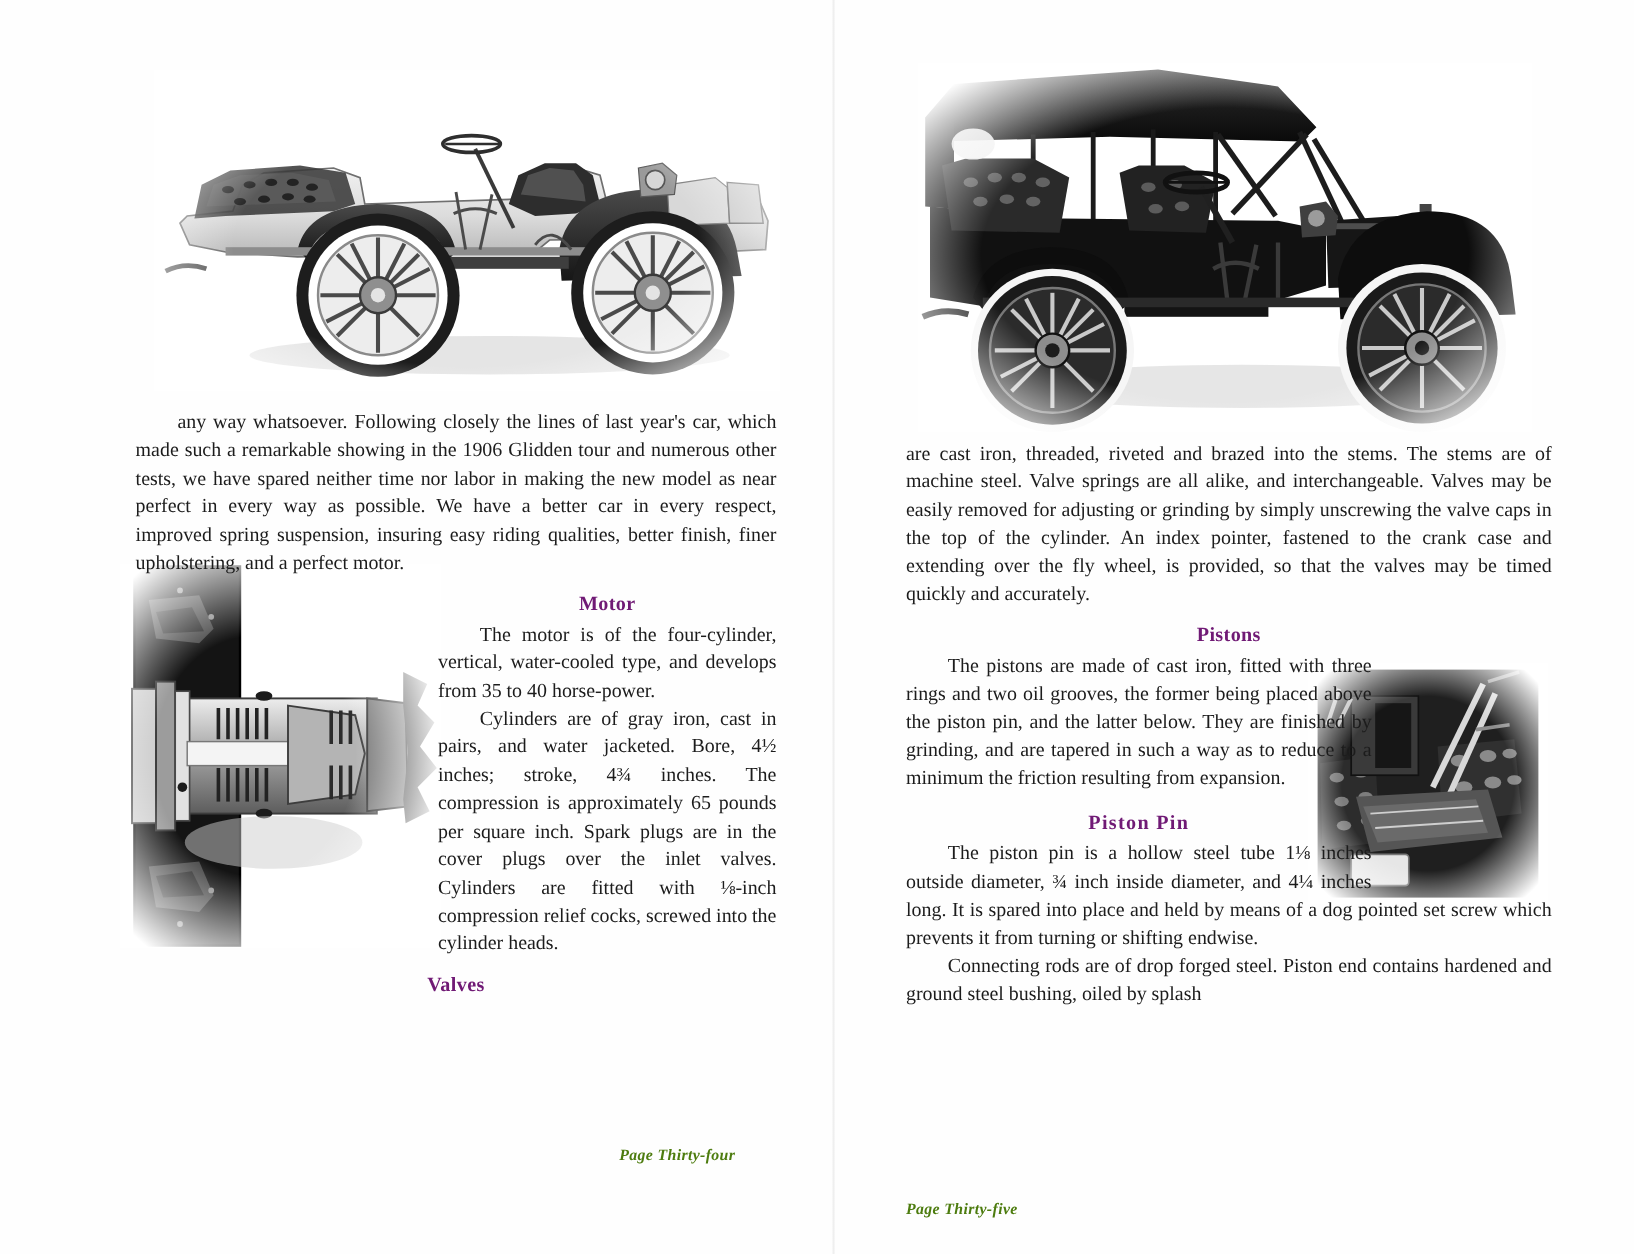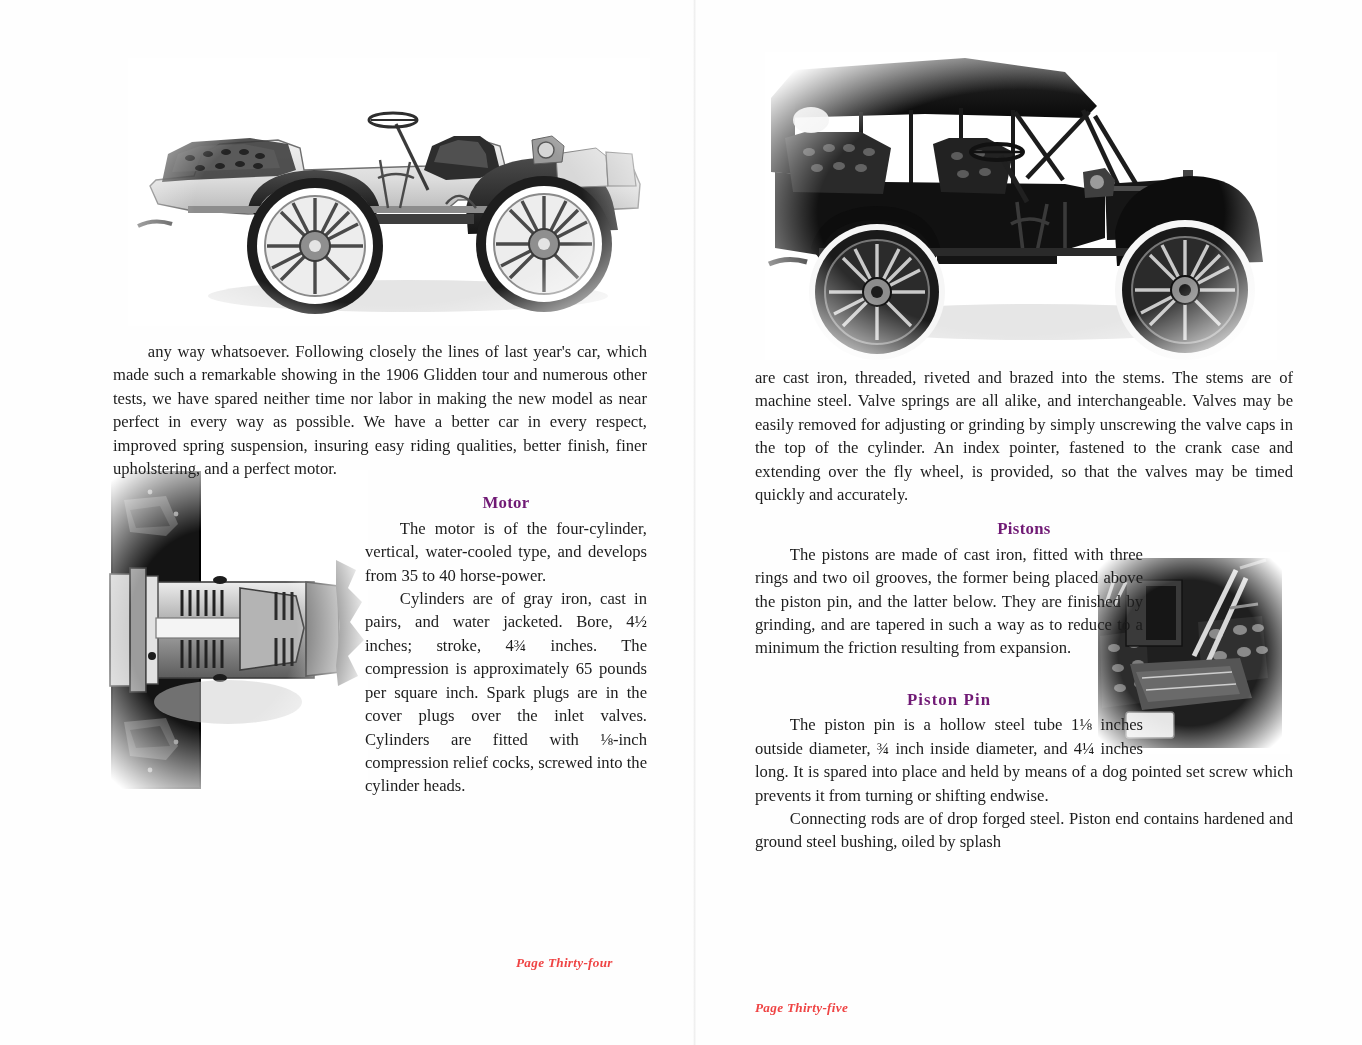--- a/index.html
+++ b/index.html
@@ -59,21 +59,21 @@
     color: #701a75;
   }
   .head.wide { letter-spacing: 1.1px; }
 
   .folio {
     position: absolute;
     font-style: italic;
     font-weight: bold;
     font-size: 13.2px;
     letter-spacing: 0.3px;
-    color: #ef4444;
+    color: #4d7c0f;
     white-space: nowrap;
   }
 
   
   .photo { position: absolute; overflow: hidden; }
   .photo svg { display: block; width: 100%; height: 100%; }
 
   
   .shim { float: left; width: 0; height: 0; }
   .shim-r { float: right; width: 0; height: 0; }
@@ -296,20 +296,21 @@
       <p class="indent">any way whatsoever.   Following closely the lines of last year's car, which made such a remarkable showing in the 1906 Glidden tour and numerous other tests, we have spared neither time nor labor in making the new model as near perfect in every way as possible.   We have a better car in every respect, improved spring suspension, insuring easy riding qualities, better finish, finer upholstering, and a perfect motor.</p>
 
       <div class="shim" style="width:262px; height:322px; margin-left:-10px;"></div>
 
 
       <h3 class="head">Motor</h3>
       <p class="indent">The motor is of the four-cylinder, vertical, water-cooled type, and develops from 35 to 40 horse-power.</p>
 
       <p class="indent">Cylinders are of gray iron, cast in pairs, and water jacketed.   Bore, 4½ inches; stroke, 4¾ inches.   The compression is approximately 65 pounds per square inch.   Spark plugs are in the cover plugs over the inlet valves.   Cylinders are fitted with ⅛-inch compression relief cocks, screwed into the cylinder heads.</p>
 
+      <h3 class="head">Valves</h3>
     </div>
 
     <div class="folio" style="left:500px; top:955px;">Page Thirty-four</div>
   </div>
 
   <div class="gutter" style="left:693px;"></div>
 
   <div class="leaf right">
 
     <div class="photo" style="left:68px; top:52px; width:512px; height:308px;">
@@ -509,21 +510,21 @@
     <div class="col" style="left:58px; top:366px; width:538px;">
 
       <p>are cast iron, threaded, riveted and brazed into the stems. The stems are of machine steel.   Valve springs are all alike, and interchangeable.   Valves may be easily removed for adjusting or grinding by simply unscrewing the valve caps in the top of the cylinder.   An index pointer, fastened to the crank case and extending over the fly wheel, is provided, so that the valves may be timed quickly and accurately.</p>
 
       <h3 class="head">Pistons</h3>
 
       <div class="shim-r" style="width:208px; height:198px; margin-right:-58px;"></div>
 
       <p class="indent">The pistons are made of cast iron, fitted with three rings and two oil grooves, the former being placed above the piston pin, and the latter below. They are finished by grinding, and are tapered in such a way as to reduce to a minimum the friction resulting from expansion.</p>
 
-      <h3 class="head wide" style="margin-top:28px;">Piston Pin</h3>
+      <h3 class="head wide" style="margin-top:14px;">Piston Pin</h3>
       <p class="indent">The piston pin is a hollow steel tube 1⅛ inches outside diameter, ¾ inch inside diameter, and 4¼ inches long.   It is spared into place and held by means of a dog pointed set screw which prevents it from turning or shifting endwise.</p>
 
       <p class="indent">Connecting rods are of drop forged steel.   Piston end contains hardened and ground steel bushing, oiled by splash</p>
     </div>
 
     <div class="folio" style="left:58px; top:1000px;">Page Thirty-five</div>
   </div>
 
 </div>
 

